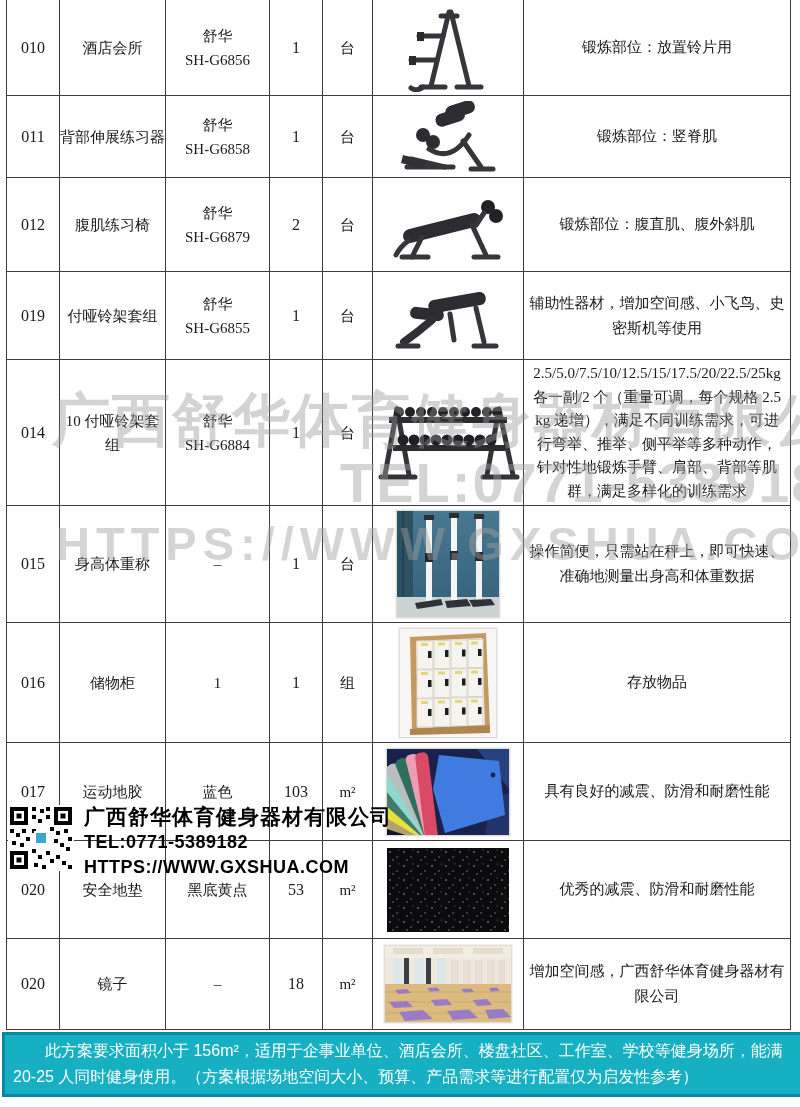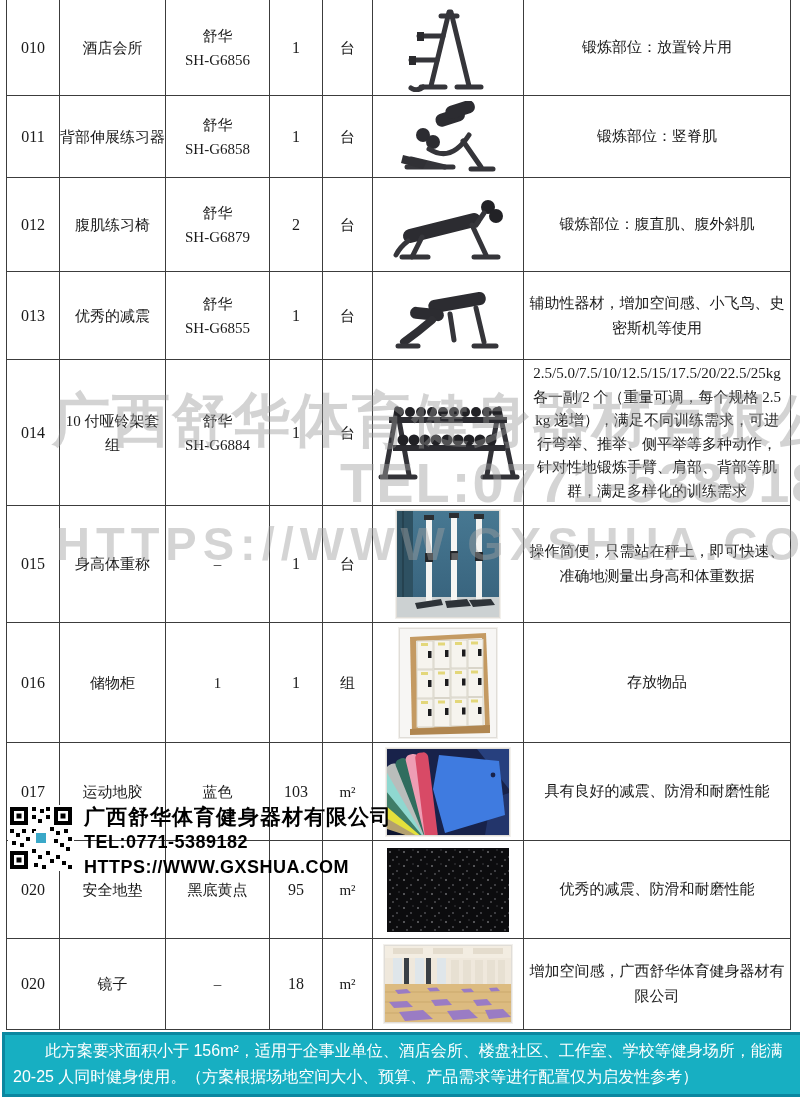--- a/index.html
+++ b/index.html
@@ -149,22 +149,22 @@
                     <path d="M86 72 H110"></path>
                 <path d="M20 56 Q12 62 8 70"></path>
               </g>
             </svg>
               </div>
           </td>
           <td class="c-desc">锻炼部位：腹直肌、腹外斜肌</td>
         </tr>
 
         <tr style="height:88px">
-          <td class="c-no">013</td>
-          <td class="c-name">优秀的减震</td>
+          <td class="c-no">019</td>
+          <td class="c-name">付哑铃架套组</td>
           <td class="c-brand">
             <div>舒华</div>
             <div>SH-G6855</div>
           </td>
           <td class="c-qty">1</td>
           <td class="c-unit">台</td>
           <td class="c-img">
             <div class="imgbox">
                 <svg width="120" height="76" viewBox="0 0 120 76">
               <rect x="40" y="18" width="58" height="13" rx="6" fill="#2c2c31" transform="rotate(-10 69 24)"></rect>
@@ -370,21 +370,21 @@
           </td>
           <td class="c-desc">具有良好的减震、防滑和耐磨性能</td>
         </tr>
 
         <tr style="height:98px">
           <td class="c-no">020</td>
           <td class="c-name">安全地垫</td>
           <td class="c-brand">
             <div>黑底黄点</div>
           </td>
-          <td class="c-qty">95</td>
+          <td class="c-qty">53</td>
           <td class="c-unit">m²</td>
           <td class="c-img">
             <div class="imgbox">
                 <svg width="122" height="84" viewBox="0 0 122 84">
               <defs>
                 <pattern id="speck" width="14" height="14" patternUnits="userSpaceOnUse">
                   <rect width="14" height="14" fill="#0c0c0e"></rect>
                   <circle cx="3" cy="4" r="1" fill="#6a6a6e"></circle>
                   <circle cx="10" cy="9" r=".9" fill="#55555a"></circle>
                   <circle cx="6" cy="12" r=".8" fill="#7a7a80"></circle>

